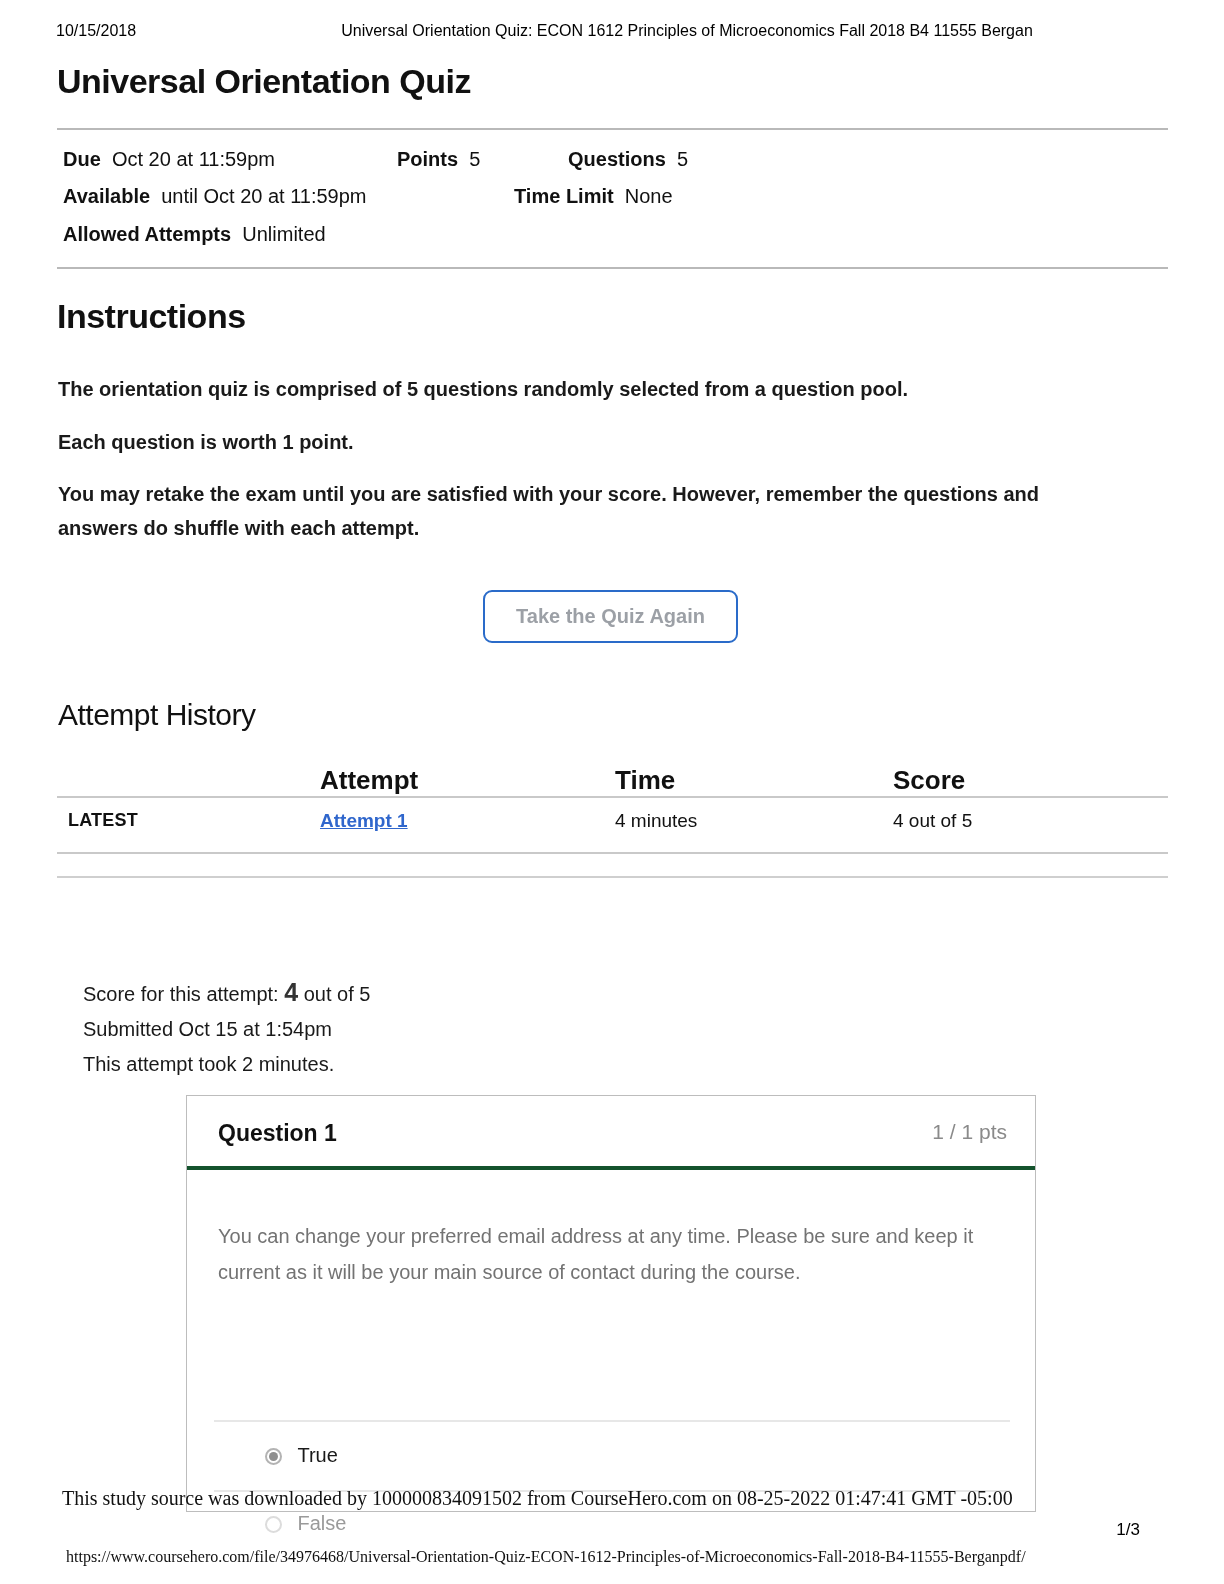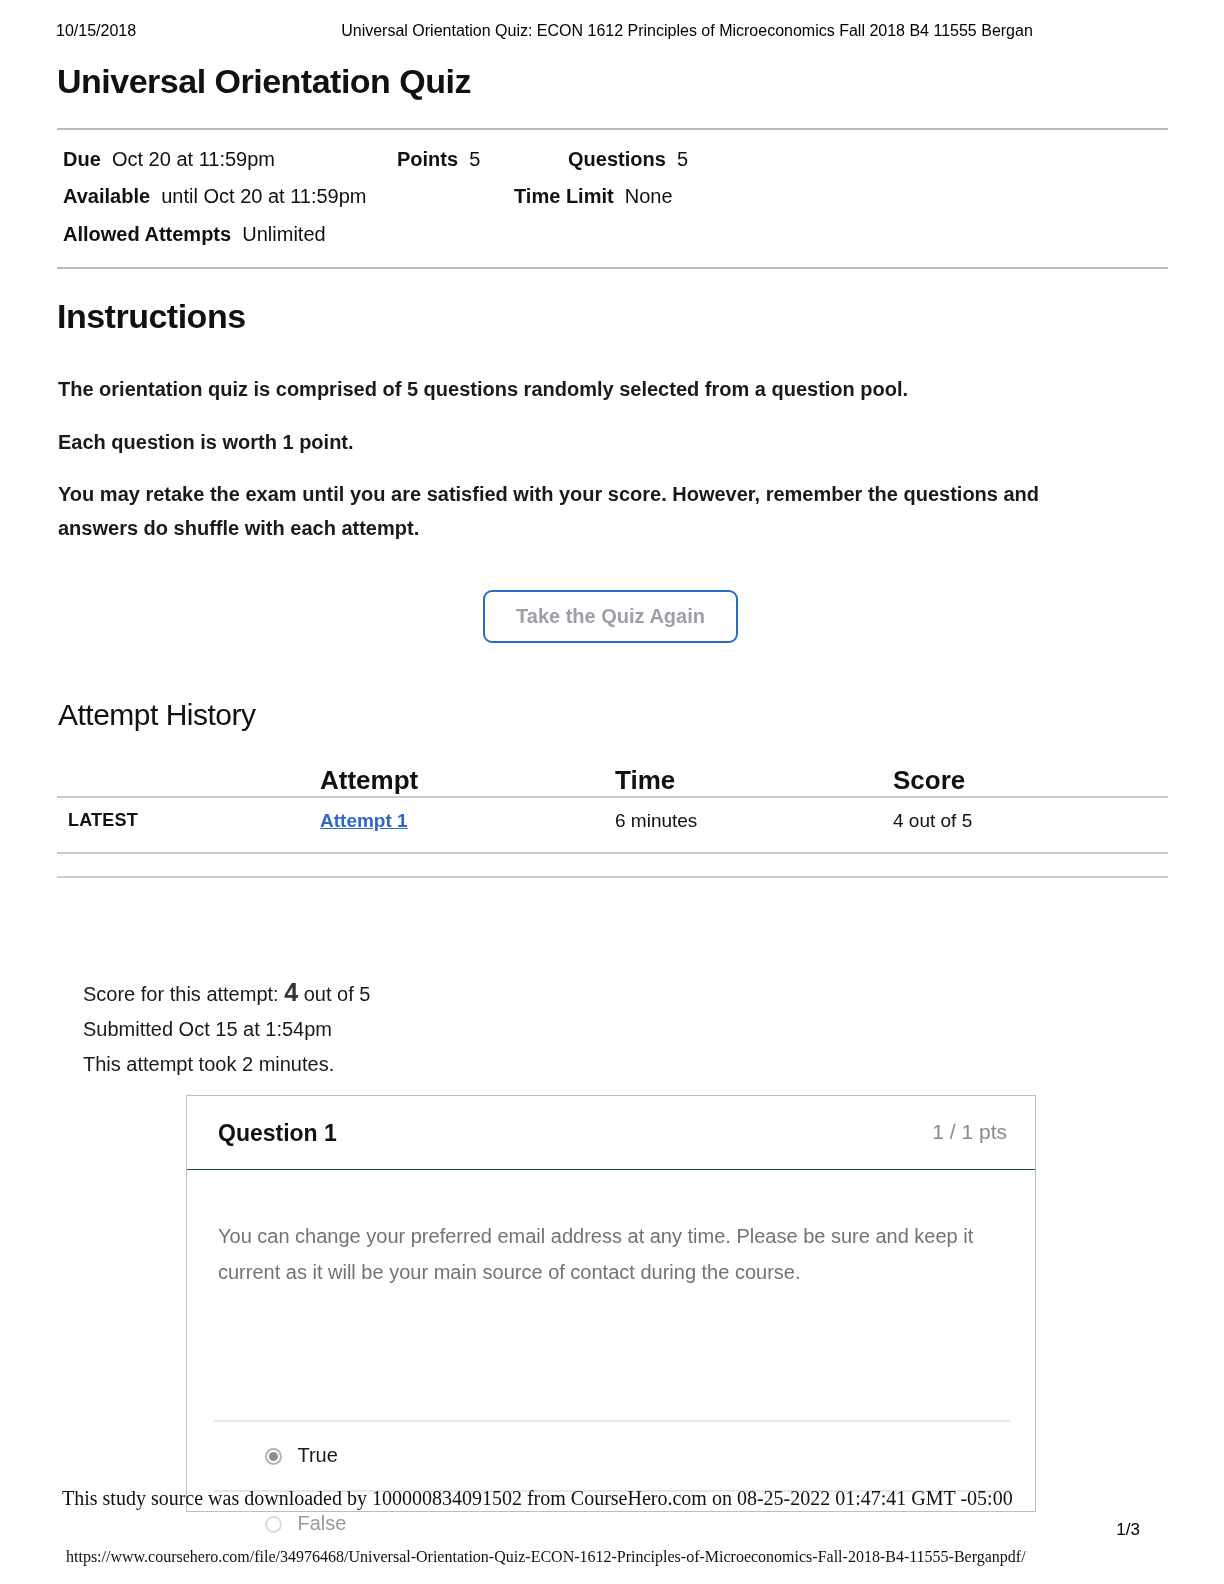--- a/index.html
+++ b/index.html
@@ -53,21 +53,21 @@
   }
   
   .summary { position:absolute; left:83px; top:975px; font-size:20px; line-height:35px; color:#1a1a1a; }
   .score-big { font-size:25px; font-weight:700; color:#333; }
   
   .qcard {
     position:absolute; left:186px; top:1095px; width:850px; height:417px;
     border:1px solid #bdbdbd; background:#fff;
   }
   .qheader {
-    position:relative; height:74px; border-bottom:1px solid #14532d; background:#fff;
+    position:relative; height:74px; border-bottom:4px solid #14532d; background:#fff;
   }
   .qtitle { position:absolute; left:31px; top:24px; font-size:23px; font-weight:700; }
   .qpts { position:absolute; right:28px; top:24px; font-size:21px; color:#8a8a8a; }
   .qbody { position:relative; }
   .qtext { position:absolute; left:31px; top:48px; width:770px; font-size:20px; line-height:36px; color:#737373; }
   .ans-divider { position:absolute; left:27px; width:796px; border-top:2px solid #e7e7e7; }
   .div1 { top:250px; } .div2 { top:320px; }
   .ans-row { position:absolute; left:78px; height:24px; }
   .row-true { top:274px; } .row-false { top:342px; }
   .radio {
@@ -142,21 +142,21 @@
   <button class="quiz-btn">Take the Quiz Again</button>
 
   <h2 class="history-heading">Attempt History</h2>
   <span class="th-cell col-attempt">Attempt</span>
   <span class="th-cell col-time">Time</span>
   <span class="th-cell col-score">Score</span>
   <div class="t-line t-line1"></div>
   <div>
     <span class="td-cell td-latest">LATEST</span>
     <span class="td-cell col-attempt"><a class="attempt-link">Attempt 1</a></span>
-    <span class="td-cell col-time">6 minutes</span>
+    <span class="td-cell col-time">4 minutes</span>
     <span class="td-cell col-score">4 out of 5</span>
   </div>
   <div class="t-line t-line2"></div>
   <div class="t-line t-line3"></div>
 
 
   <div class="summary">
     <div>
       <span>Score for this attempt:</span>
       <span class="score-big">4</span><span> out of 5</span>

